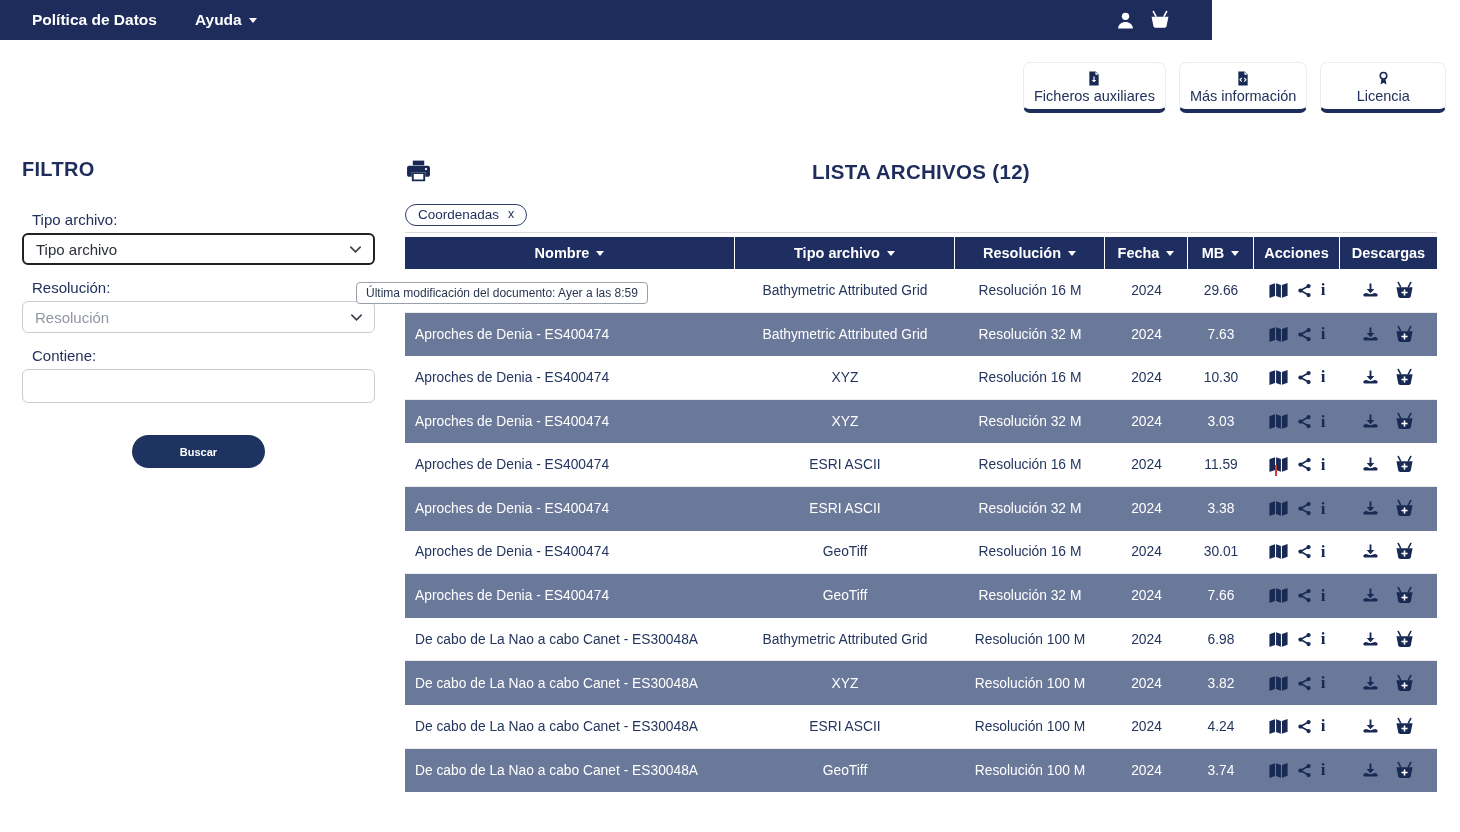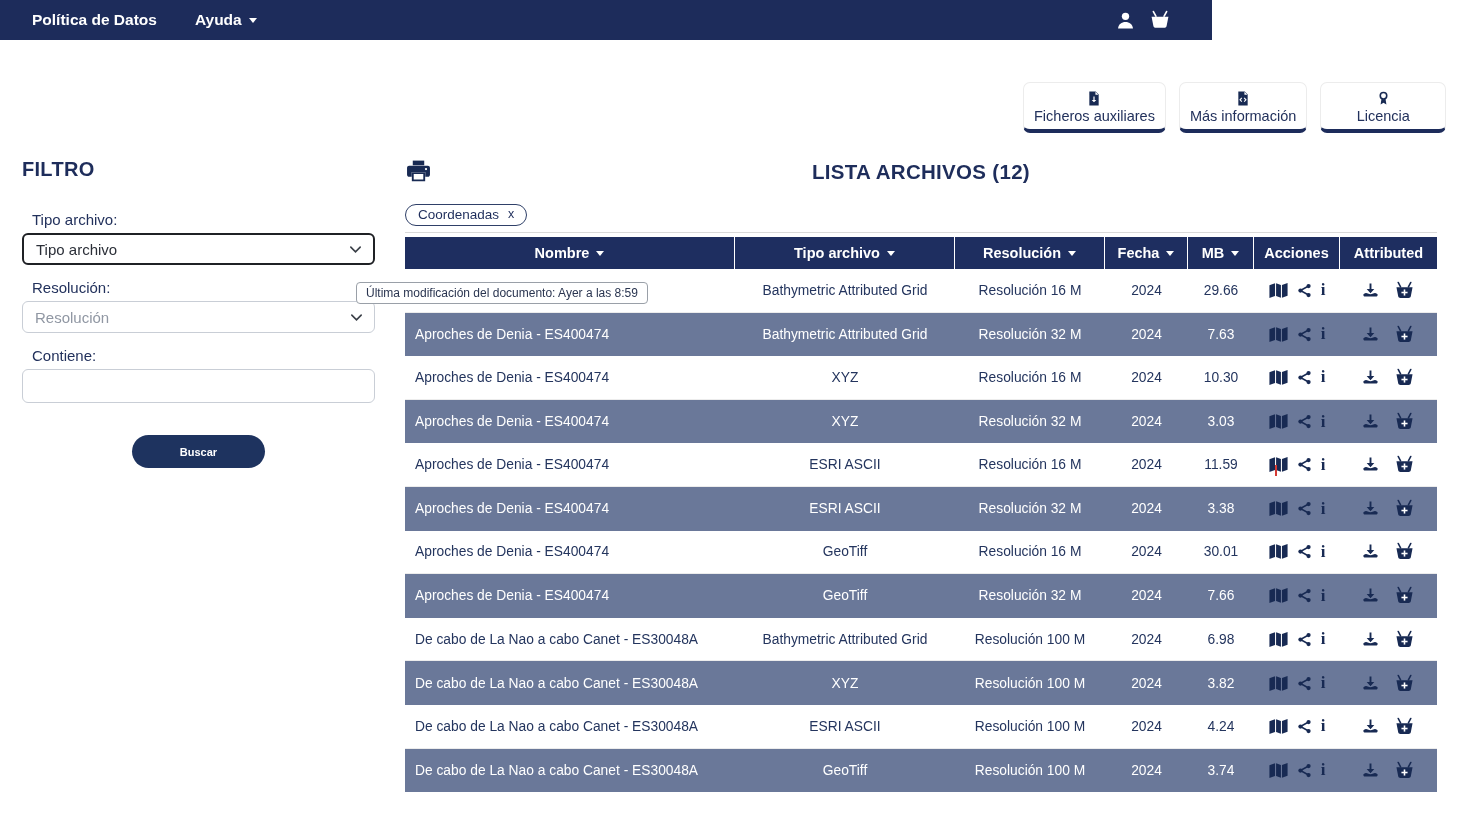--- a/index.html
+++ b/index.html
@@ -22,21 +22,21 @@
   .nav-caret { width: 0; height: 0; border: 4px solid transparent; border-top: 5px solid #fff; margin-top: 4px; }
   .nav-right { display: flex; align-items: center; gap: 12px; padding-right: 40px; }
   .nav-icon { display: inline-flex; cursor: pointer; }
 
   
   .quick-links { position: absolute; top: 62px; left: 1023px; display: flex; gap: 13px; }
   .qlink {
     min-width: 126px; height: 51px; background: #fff;
     border: 1px solid #ececec; border-bottom: 4px solid #1d2c5b; border-radius: 7px;
     display: flex; flex-direction: column; align-items: center; justify-content: center; gap: 1px;
-    color: #22315c; font-size: 14.5px; cursor: pointer; padding: 2px 10px 0 10px; margin-top: 20px;
+    color: #22315c; font-size: 14.5px; cursor: pointer; padding: 2px 10px 0 10px;
   }
 
   
   .filter { position: absolute; top: 158px; left: 22px; width: 353px; }
   .filter h2 { color: #1e2d5b; font-size: 20px; font-weight: 700; letter-spacing: .3px; }
   .f-label { display: block; font-size: 15px; margin: 14px 0 5px 10px; color: #22315c; }
   .f-label.first { margin-top: 30px; }
   .select-box {
     height: 32px; border-radius: 6px; display: flex; align-items: center; justify-content: space-between;
     padding: 0 10px 0 12px; background: #fff; cursor: pointer;
@@ -236,21 +236,21 @@
           <span class="caret"></span>
         </div>
         <div class="th">
           <span>MB</span>
           <span class="caret"></span>
         </div>
         <div class="th">
           <span>Acciones</span>
         </div>
         <div class="th">
-          <span>Attributed</span>
+          <span>Descargas</span>
         </div>
       </div>
     <div class="tbody" id="tbody">
         <div class="trow">
           <div class="td name">Aproches de Denia - ES400474</div>
           <div class="td">Bathymetric Attributed Grid</div>
           <div class="td">Resolución 16 M</div>
           <div class="td">2024</div>
           <div class="td">29.66</div>
           <div class="td actions">

